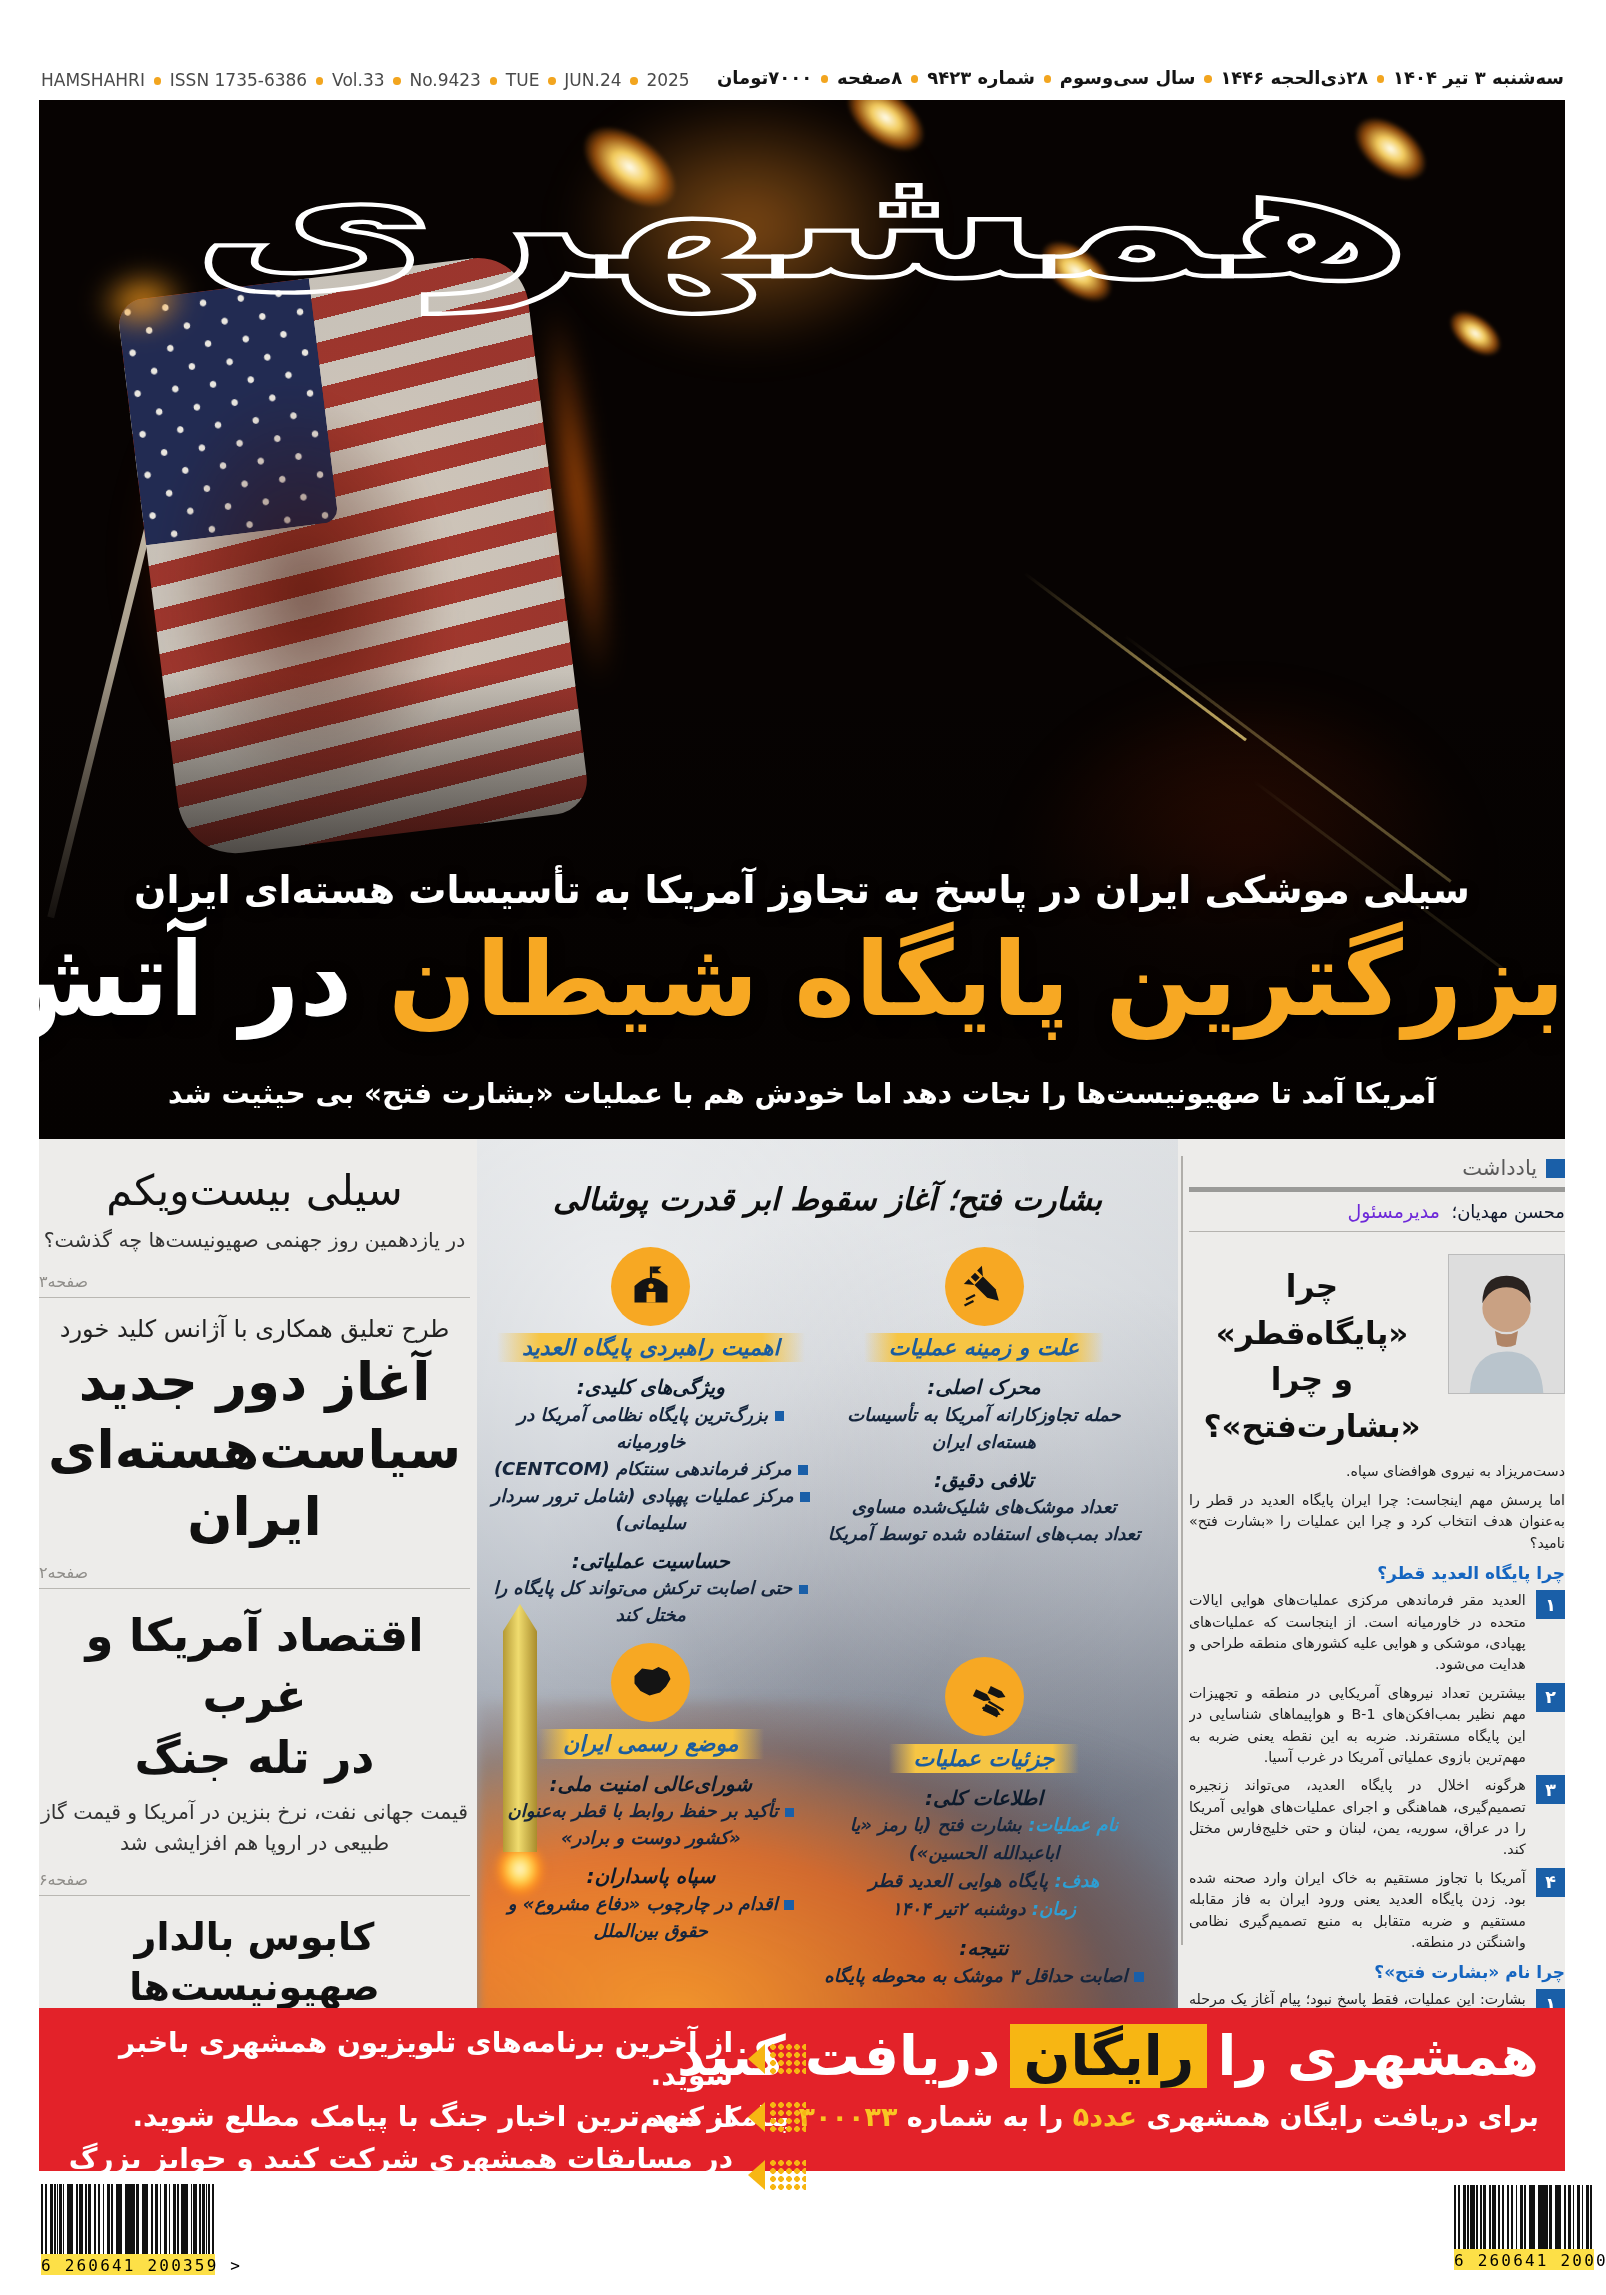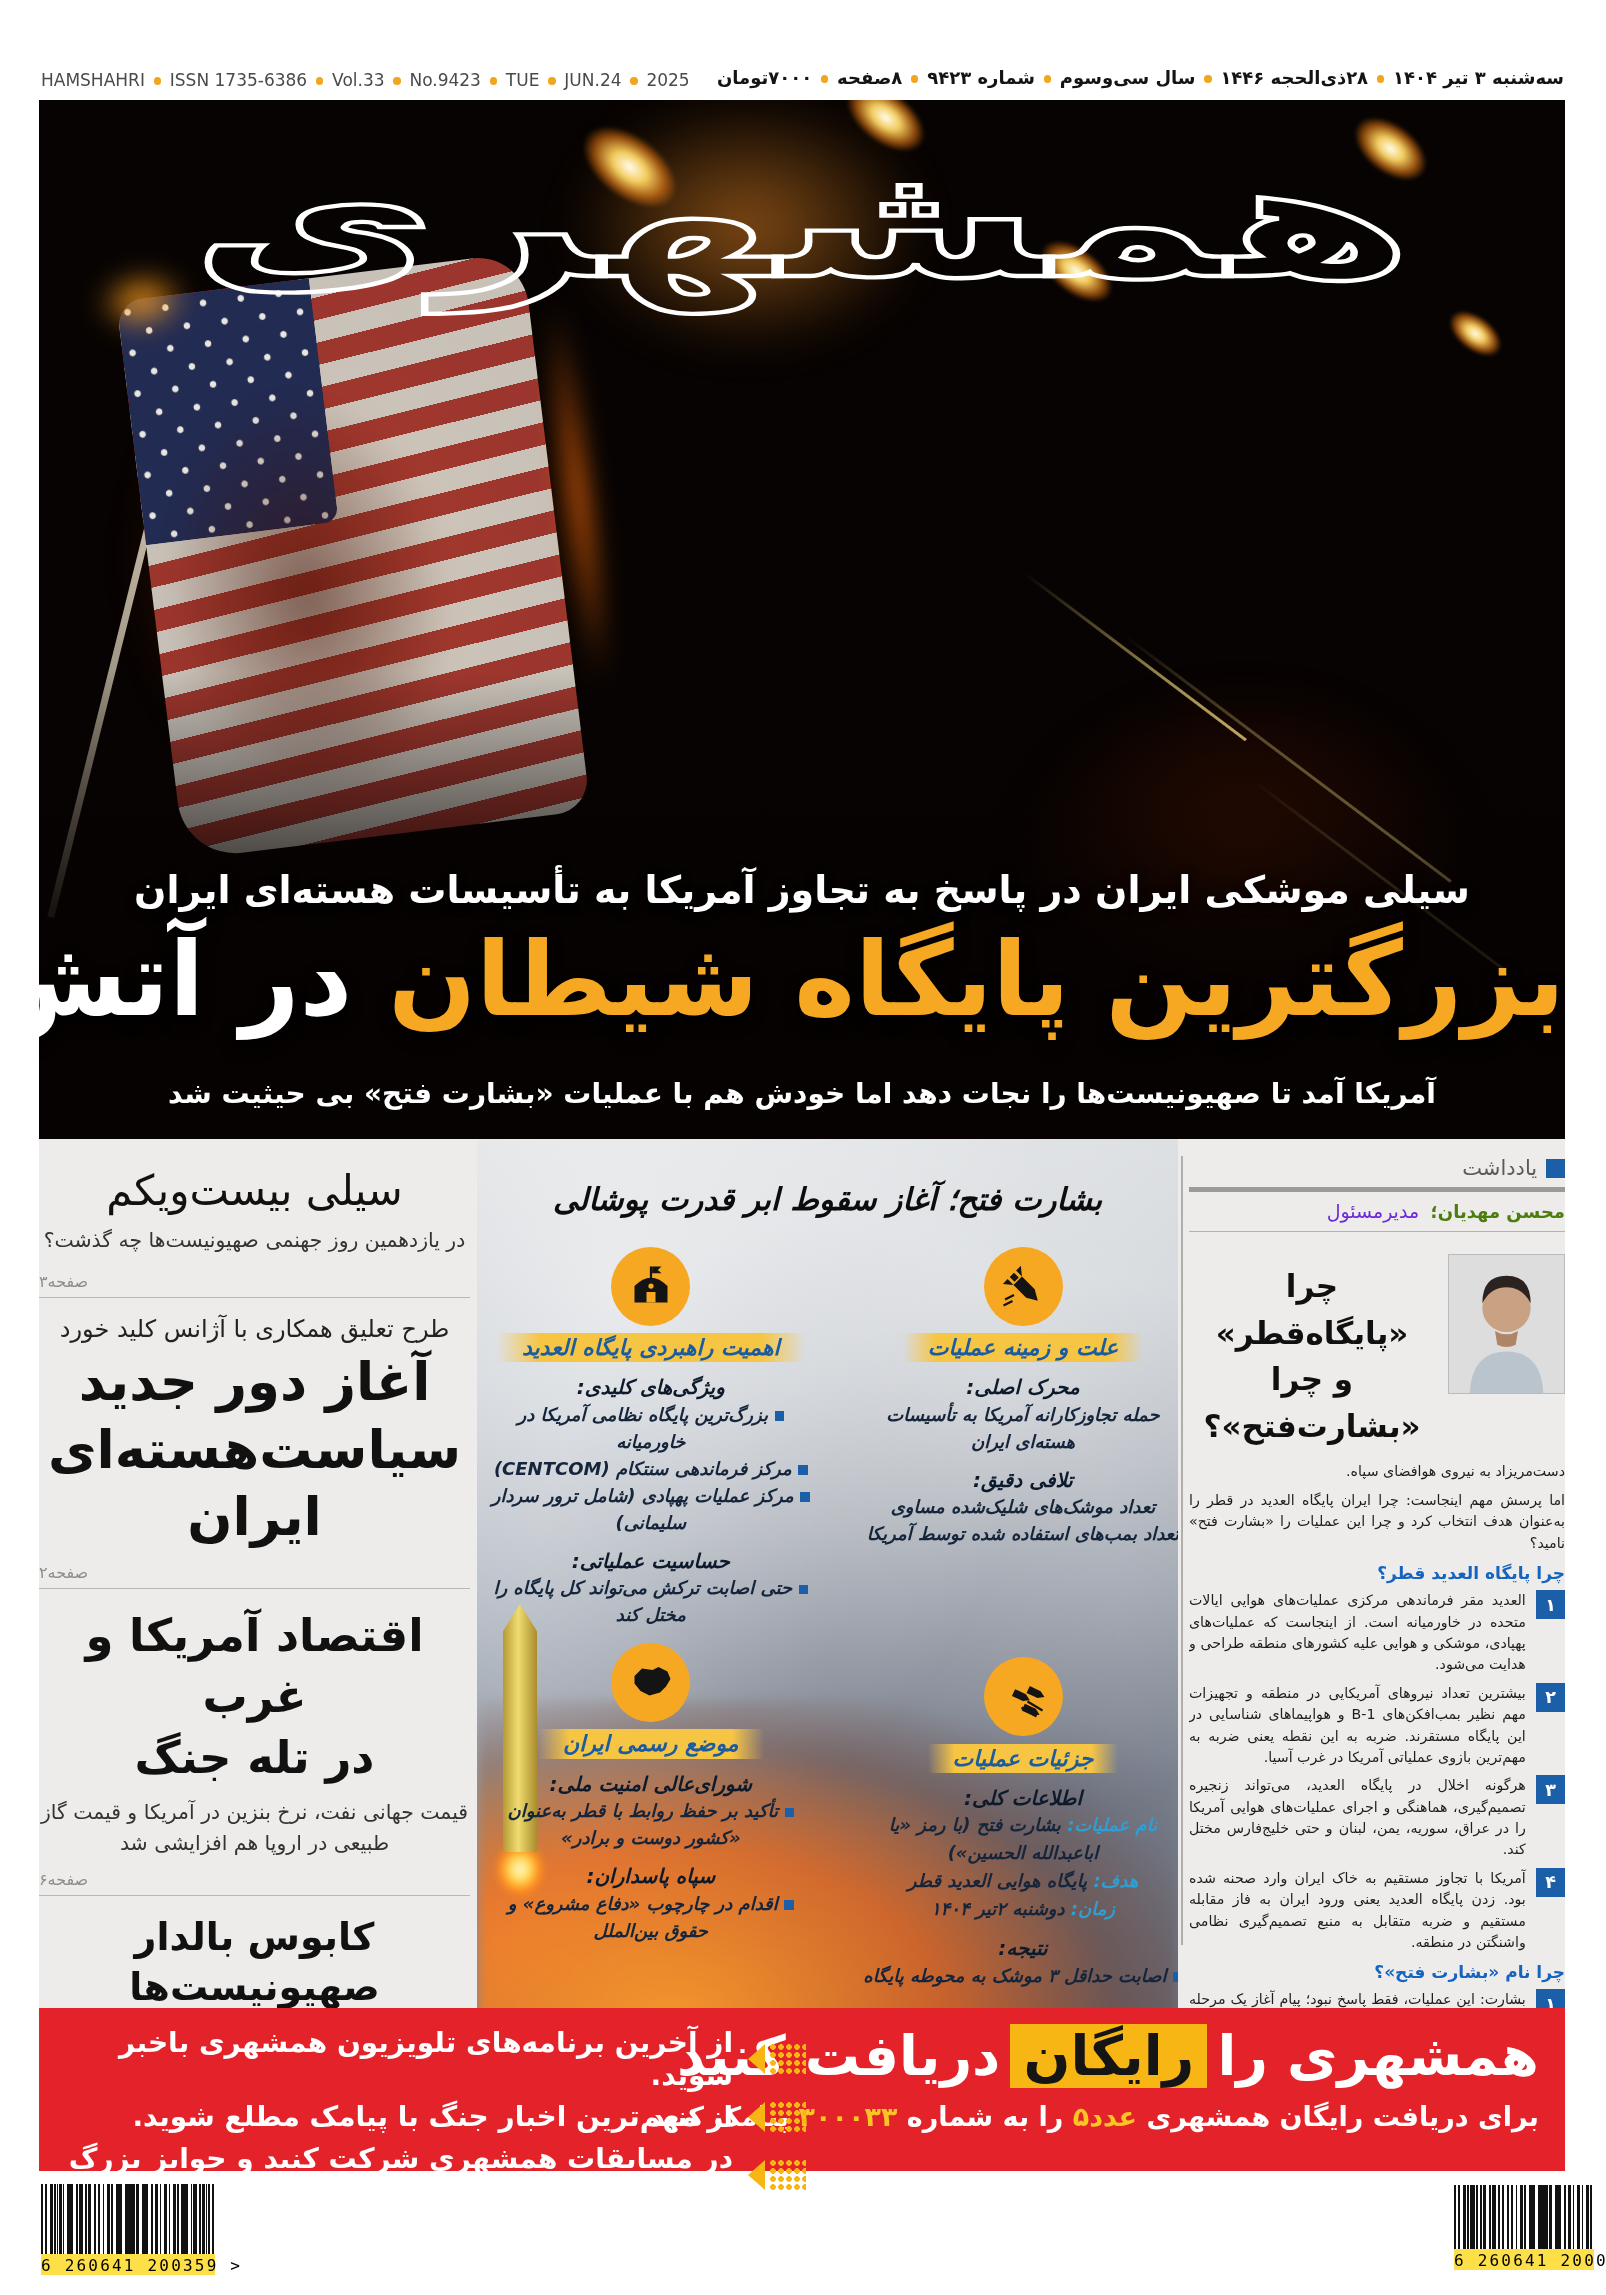--- a/index.html
+++ b/index.html
@@ -75,40 +75,40 @@
      background:radial-gradient(ellipse at 28% 95%, rgba(248,150,40,.95), rgba(235,100,25,.75) 38%, rgba(120,70,50,.4) 62%, transparent 78%),
                 radial-gradient(ellipse at 65% 115%, rgba(80,75,88,.9), transparent 70%),
                 radial-gradient(ellipse at 8% 70%, rgba(255,200,90,.8), transparent 60%); }
   .ig-missile { position:absolute; left:26px; top:465px; width:34px; height:248px; z-index:2;
      background:linear-gradient(90deg,#b59a35,#f0dc6f 45%,#a98c2c);
      clip-path:polygon(50% 0, 100% 11%, 100% 100%, 0 100%, 0 11%); }
   .ig-flame { position:absolute; left:16px; top:700px; width:54px; height:168px; filter:blur(3.7px); z-index:1;
      background:radial-gradient(closest-side at 50% 18%, #fffbe0, #ffd84f 40%, #ff8d1e 70%, transparent 95%); }
   .ig-title { position:absolute; top:42px; left:0; right:0; text-align:center; font-size:31px; font-weight:bold; color:#0d0d0d; z-index:3; }
   .ig-col { position:absolute; top:93px; width:330px; text-align:center; z-index:3; }
-  .ig-col-right { left:381px; }
+  .ig-col-right { left:342px; }
   .ig-col-left  { left:8.8px; }
   .ig-ic { width:79px; height:79px; border-radius:50%; background:#f7a823; margin:14.6px auto 5.8px; display:flex; align-items:center; justify-content:center; }
   .ig-ic svg { width:48px; height:48px; }
   .ig-h { display:inline-block; font-size:22px; font-weight:bold; color:#1c5c9e; padding:2.2px 25px; margin-top:1.5px;
      background:linear-gradient(90deg, rgba(247,197,63,0) 0%, #f6c544 14%, #f6c544 86%, rgba(247,197,63,0) 100%); }
   .ig-l { font-size:20px; font-weight:bold; color:#0c1a2b; margin:13px 0 1.5px; }
   .ig-b { font-size:18px; font-weight:bold; color:#15253c; line-height:1.5; }
   .sq { display:inline-block; width:9.5px; height:9.5px; background:#1a5fa8; margin-left:6.6px; }
   .ig-kv { font-size:18px; font-weight:bold; line-height:1.55; }
   .ig-k { color:#2e9fd4; } .ig-v { color:#15253c; }
 
   
   .note-divider { position:absolute; top:1156px; left:1182px; width:1.5px; height:789px; background:#b0aeaa; }
   .col-note { position:absolute; top:1156px; left:1190px; width:376px; height:852px; overflow:hidden; text-align:right; }
   .note-head { display:flex; align-items:center; gap:8.8px; color:#5a5a5a; font-size:21px; }
   .note-head .bluesq { width:19px; height:19px; background:#1a5fa8; }
   .rule-thick { height:4.4px; background:#9a9a98; margin:7.3px 0 0; }
   .byline { font-size:18px; padding:8.8px 0; border-bottom:1.5px solid #b5b3af; }
-  .byline .author { color:#4d7c0f; font-weight:bold; }
+  .byline .author { color:#0f172a; font-weight:normal; }
   .byline .role { color:#6d28d9; font-size:19px; margin-right:5.8px;margin-left:16px; }
   .note-title-row { display:flex; gap:13px; margin-top:22px; align-items:flex-start; }
   .note-photo { flex:0 0 117px; height:140px; border:0.7px solid #bbb; }
   .note-title { flex:1; font-size:31px; font-weight:bold; color:#101010; line-height:1.5; text-align:center; padding-top:8.8px; }
   .note-p { font-size:14.2px; line-height:1.52; color:#1d1d1d; text-align:justify; margin-top:7.3px; }
   .note-sub { color:#1565c0; font-size:17px; font-weight:bold; margin-top:8.8px; }
   .note-item { display:flex; gap:10.2px; margin-top:7.3px; }
   .note-num { flex:0 0 29px; height:29px; background:#1a5fa8; color:#fff; font-size:17.5px; font-weight:bold; display:flex; align-items:center; justify-content:center; }
   .note-item p { flex:1; font-size:14.2px; line-height:1.5; color:#1d1d1d; text-align:justify; }
 

